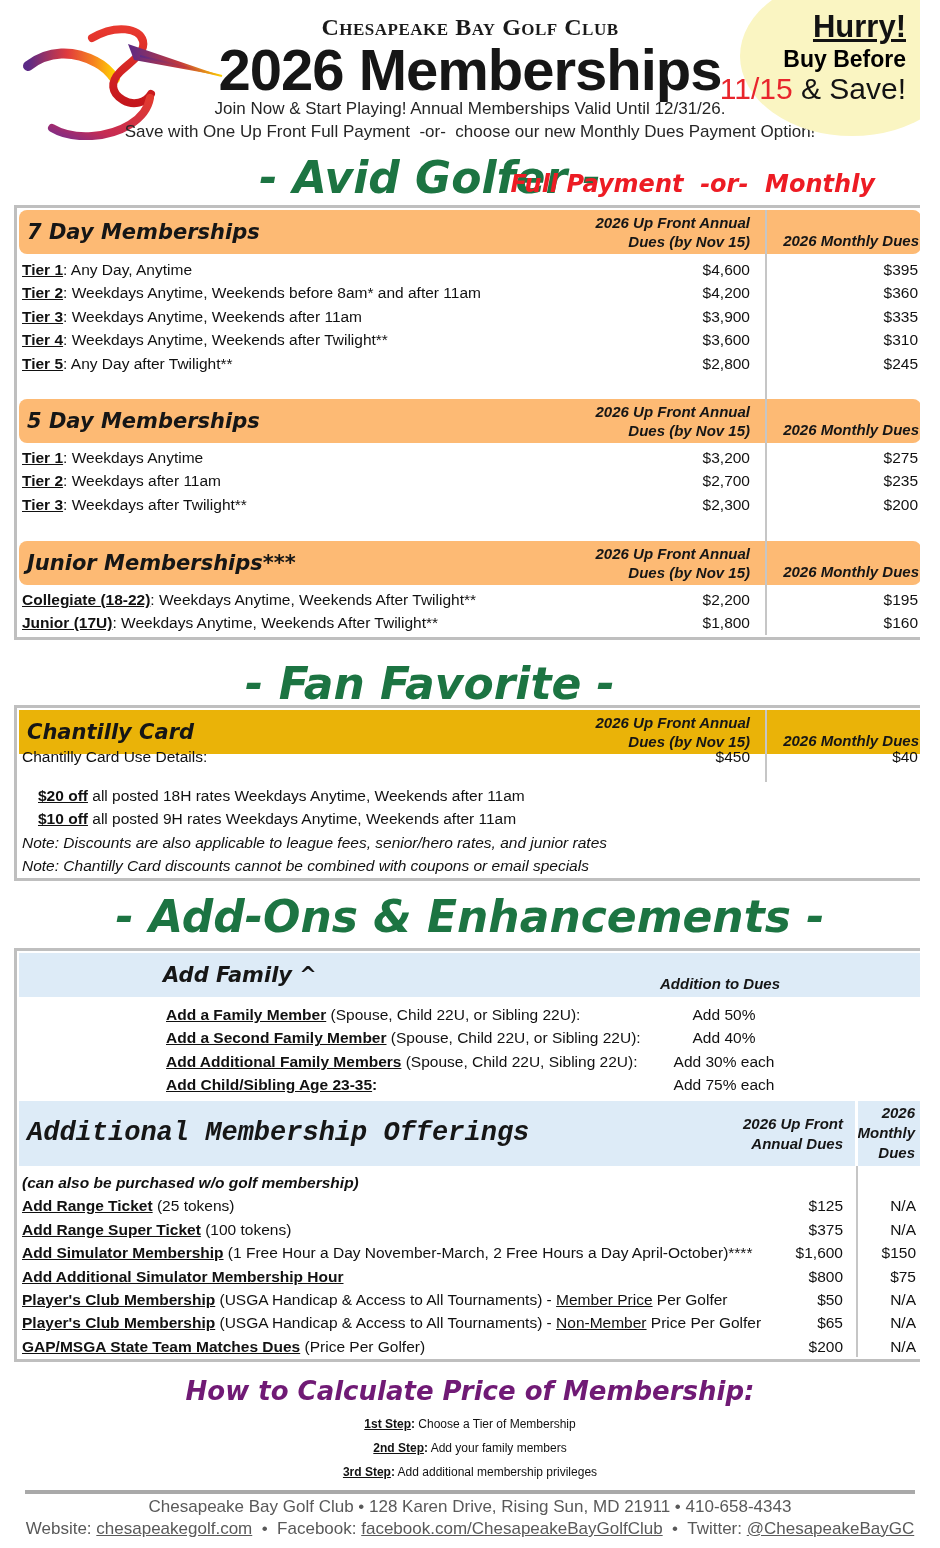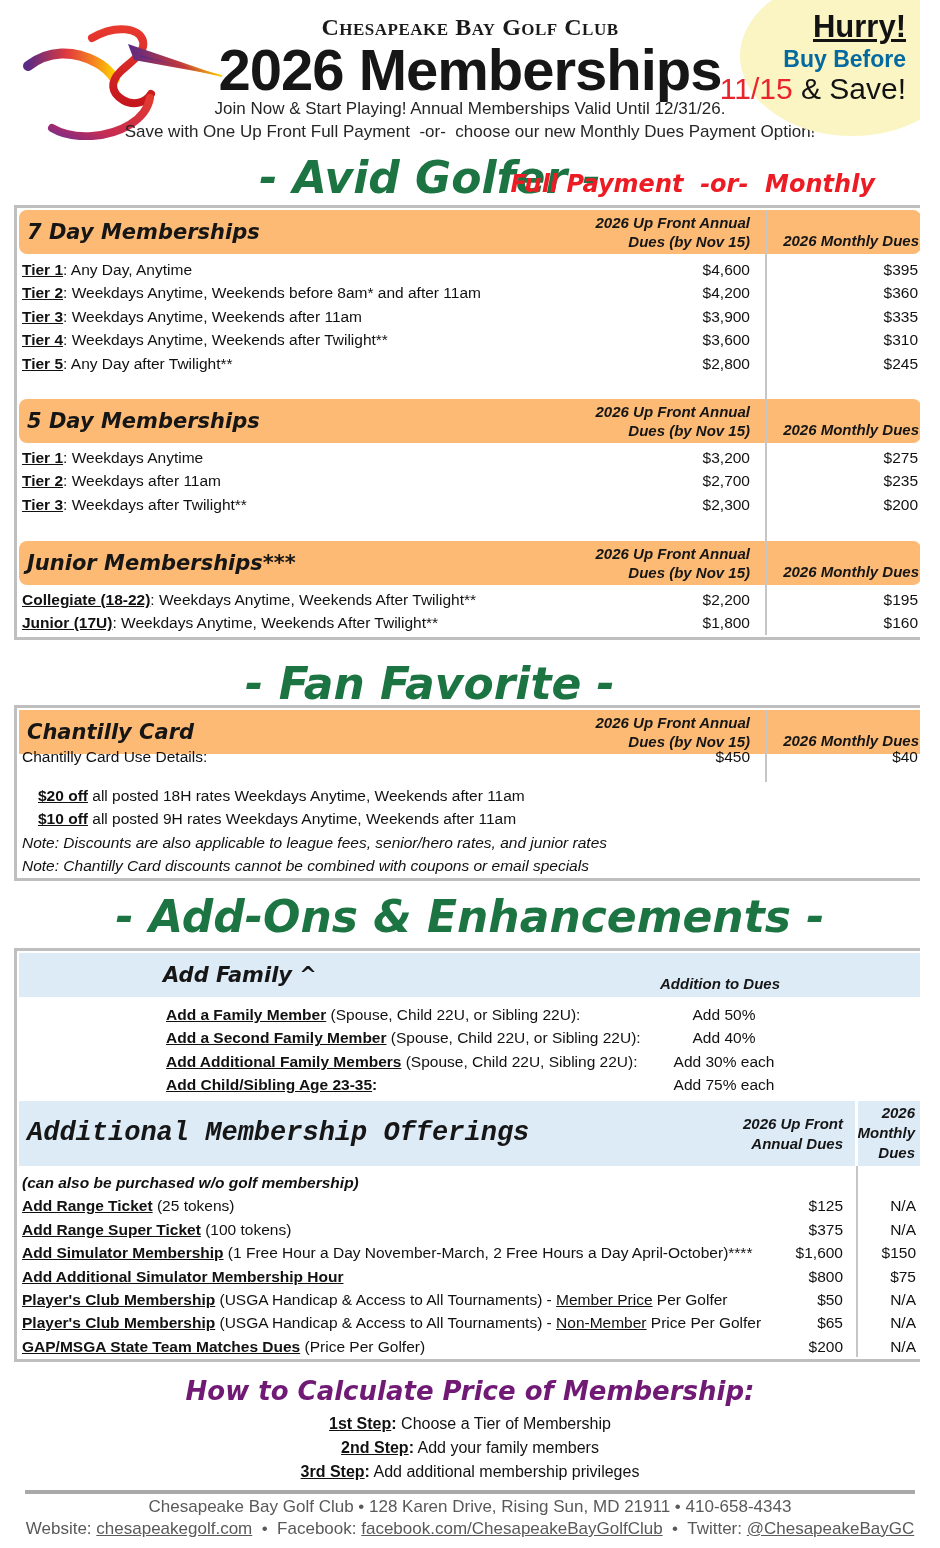--- a/index.html
+++ b/index.html
@@ -12,41 +12,41 @@
   
   .club-name{top:14px;font-family:"Liberation Serif", serif;font-variant:small-caps;
     font-weight:700;font-size:24px;letter-spacing:.5px;color:#1a1a1a;}
   .page-title{top:36px;font-size:58px;font-weight:700;letter-spacing:-1px;color:#161616;}
   .sub1{top:99px;font-size:17px;color:#262626;}
   .sub2{top:122px;font-size:17px;color:#262626;}
 
   .badge-ellipse{left:740px;top:-24px;width:224px;height:160px;border-radius:50%;background:#FAF5C2;}
   .badge-text{top:10px;right:14px;text-align:right;line-height:1.12;}
   .badge-l1{font-size:31px;font-weight:700;text-decoration:underline;text-decoration-thickness:3px;color:#131313;}
-  .badge-l2{font-size:23px;font-weight:700;color:#0369a1;margin-top:2px;}
+  .badge-l2{font-size:23px;font-weight:700;color:#000000;margin-top:2px;}
   .badge-l3{font-size:30px;font-weight:400;color:#131313;}
   .badge-date{color:#E8252C;}
 
   
   .script{font-family:cursive, "DejaVu Sans", sans-serif;font-style:italic;font-weight:700;}
   .h-green{color:#1C7442;}
   .h-red{color:#ED1C24;}
   .sec-head-1{top:152px;left:0;width:860px;text-align:center;font-size:44px;}
   .pay-note{top:170px;right:45px;font-size:24px;}
   .sec-head-2{top:658px;left:0;width:860px;text-align:center;font-size:44px;}
   .sec-head-3{top:891px;font-size:44px;}
 
   
   .box{position:absolute;left:14px;width:906px;border:3px solid #BFBFBF;background:#fff;}
   .box1{top:205px;height:429px;}
   .box2{top:705px;height:170px;}
   .box3{top:948px;height:408px;}
   .band{position:absolute;left:2px;right:2px;height:44px;}
   .band-green{background:#fdba74;border-radius:8px;}
-  .band-yellow{background:#fdba74;}
+  .band-yellow{background:#eab308;}
   .band-blue{background:#DDEBF7;}
   .band-title{position:absolute;left:8px;top:0;line-height:44px;font-size:21px;color:#161616;}
   .colhead{position:absolute;font-style:italic;font-weight:700;font-size:15px;text-align:right;color:#161616;}
   .ch-up{right:171px;top:3px;line-height:19px;}
   .ch-mon{right:2px;top:21px;line-height:19px;}
   .vline{position:absolute;width:2px;background:#C6C6C6;}
   .vl-1{left:748px;top:2px;bottom:2px;}
   .vl-2{left:748px;top:2px;height:72px;}
   .vl-3a{left:838px;top:150px;height:65px;background:#ffffff;width:3px;}
   .vl-3b{left:839px;top:215px;bottom:2px;}
@@ -80,21 +80,21 @@
   .r-fam{top:52px;left:147px;right:3px;}
   .b-off{top:150px;height:65px;}
   .off-title{line-height:65px;font-size:27px;font-family:Liberation Mono, monospace;}
   .ocol-up{right:78px;top:13px;line-height:20px;}
   .ocol-mon{right:6px;top:2px;line-height:20px;}
   .r-off{top:220px;}
   .onote{height:23.4px;line-height:23.4px;font-size:15.5px;font-weight:700;font-style:italic;padding-left:2px;white-space:nowrap;}
 
   
   .calc-head{top:1376px;font-size:26px;color:#701a75;}
-  .step{height:24px;line-height:24px;font-size:16px;}
+  .step{height:24px;line-height:24px;font-size:12px;}
   .steps{top:1412px;}
   .footer-rule{left:25px;width:890px;top:1490px;height:4px;background:#A9A9A9;}
   .f1{top:1497px;font-size:17px;color:#595959;}
   .f2{top:1519px;font-size:17px;color:#595959;}
 </style>
 </head>
 <body>
 
 <div class="page">
 

